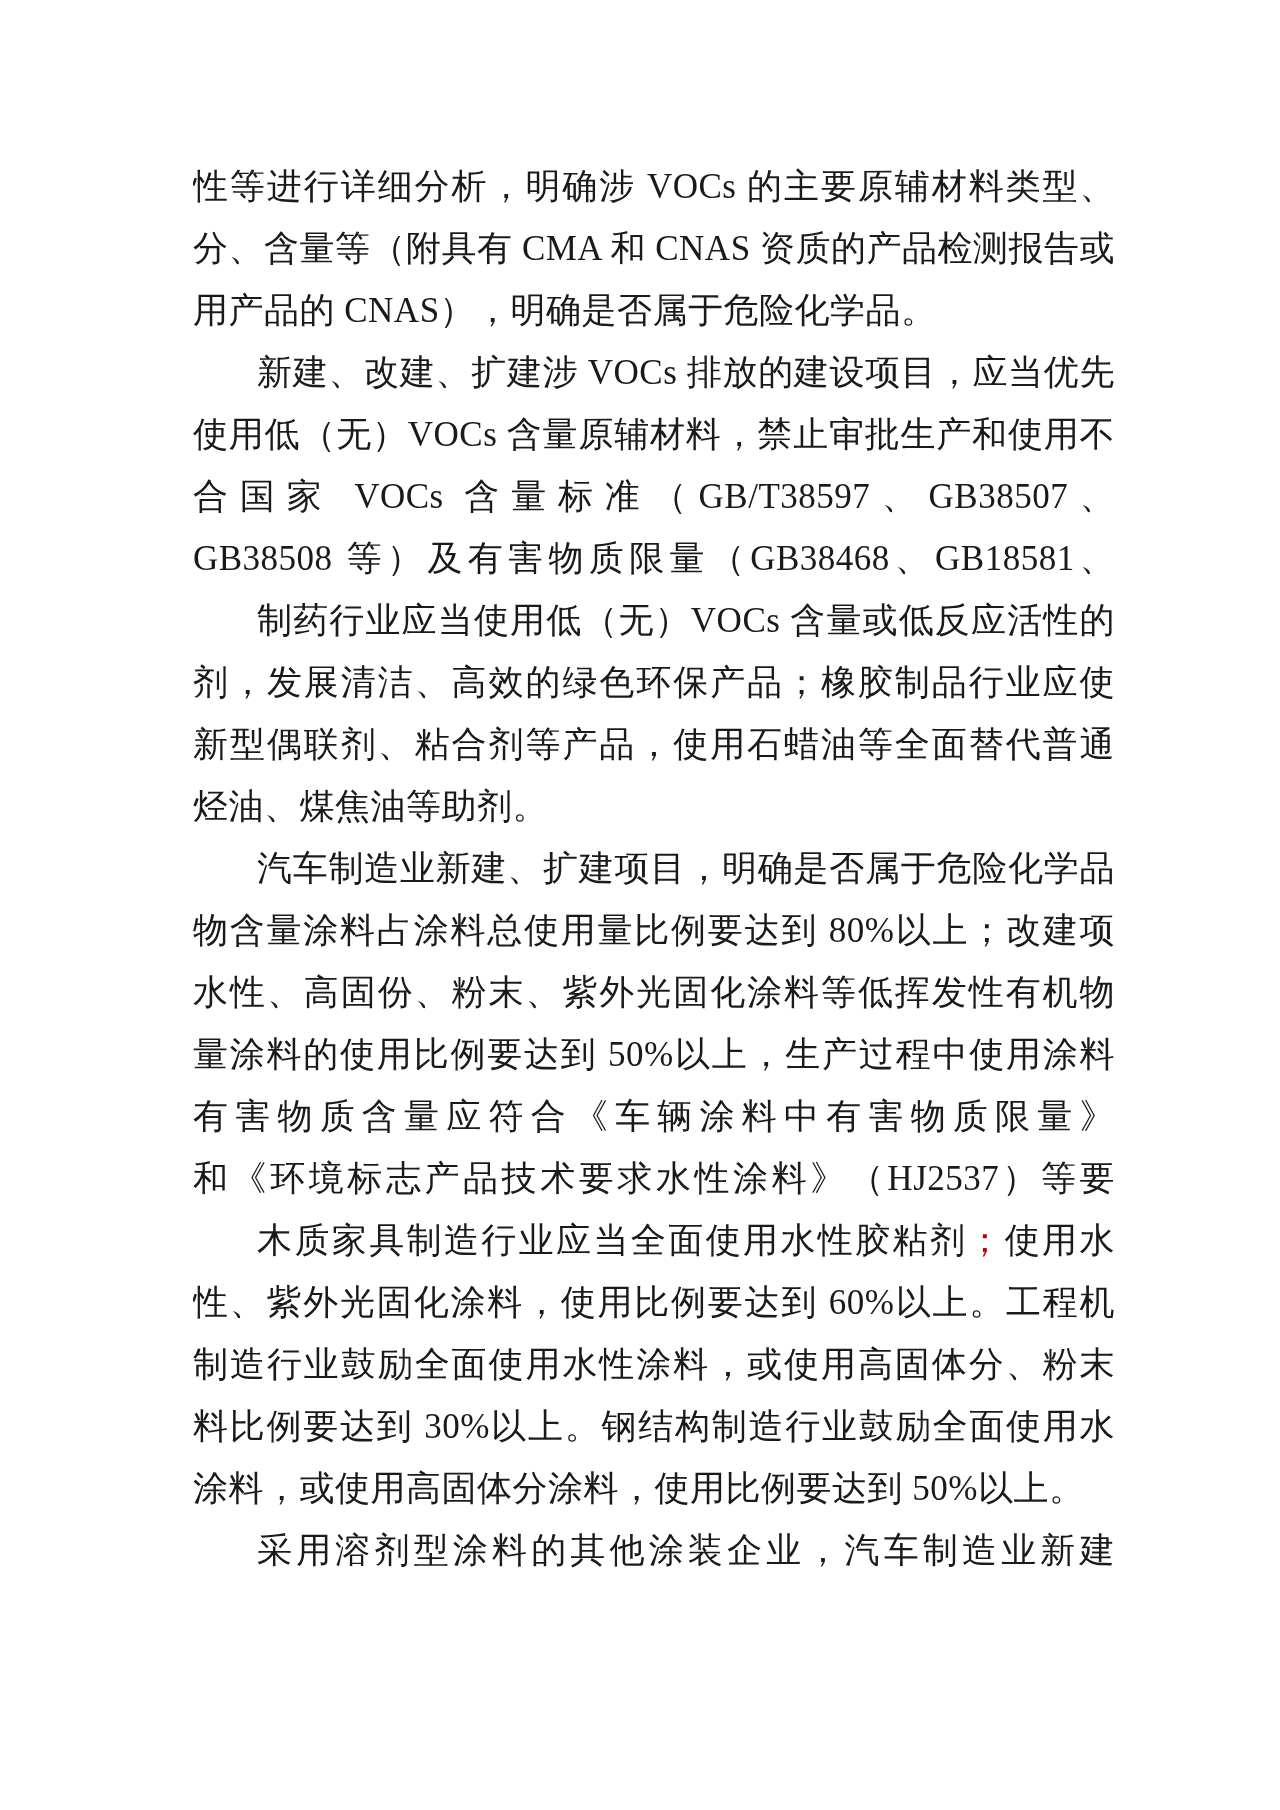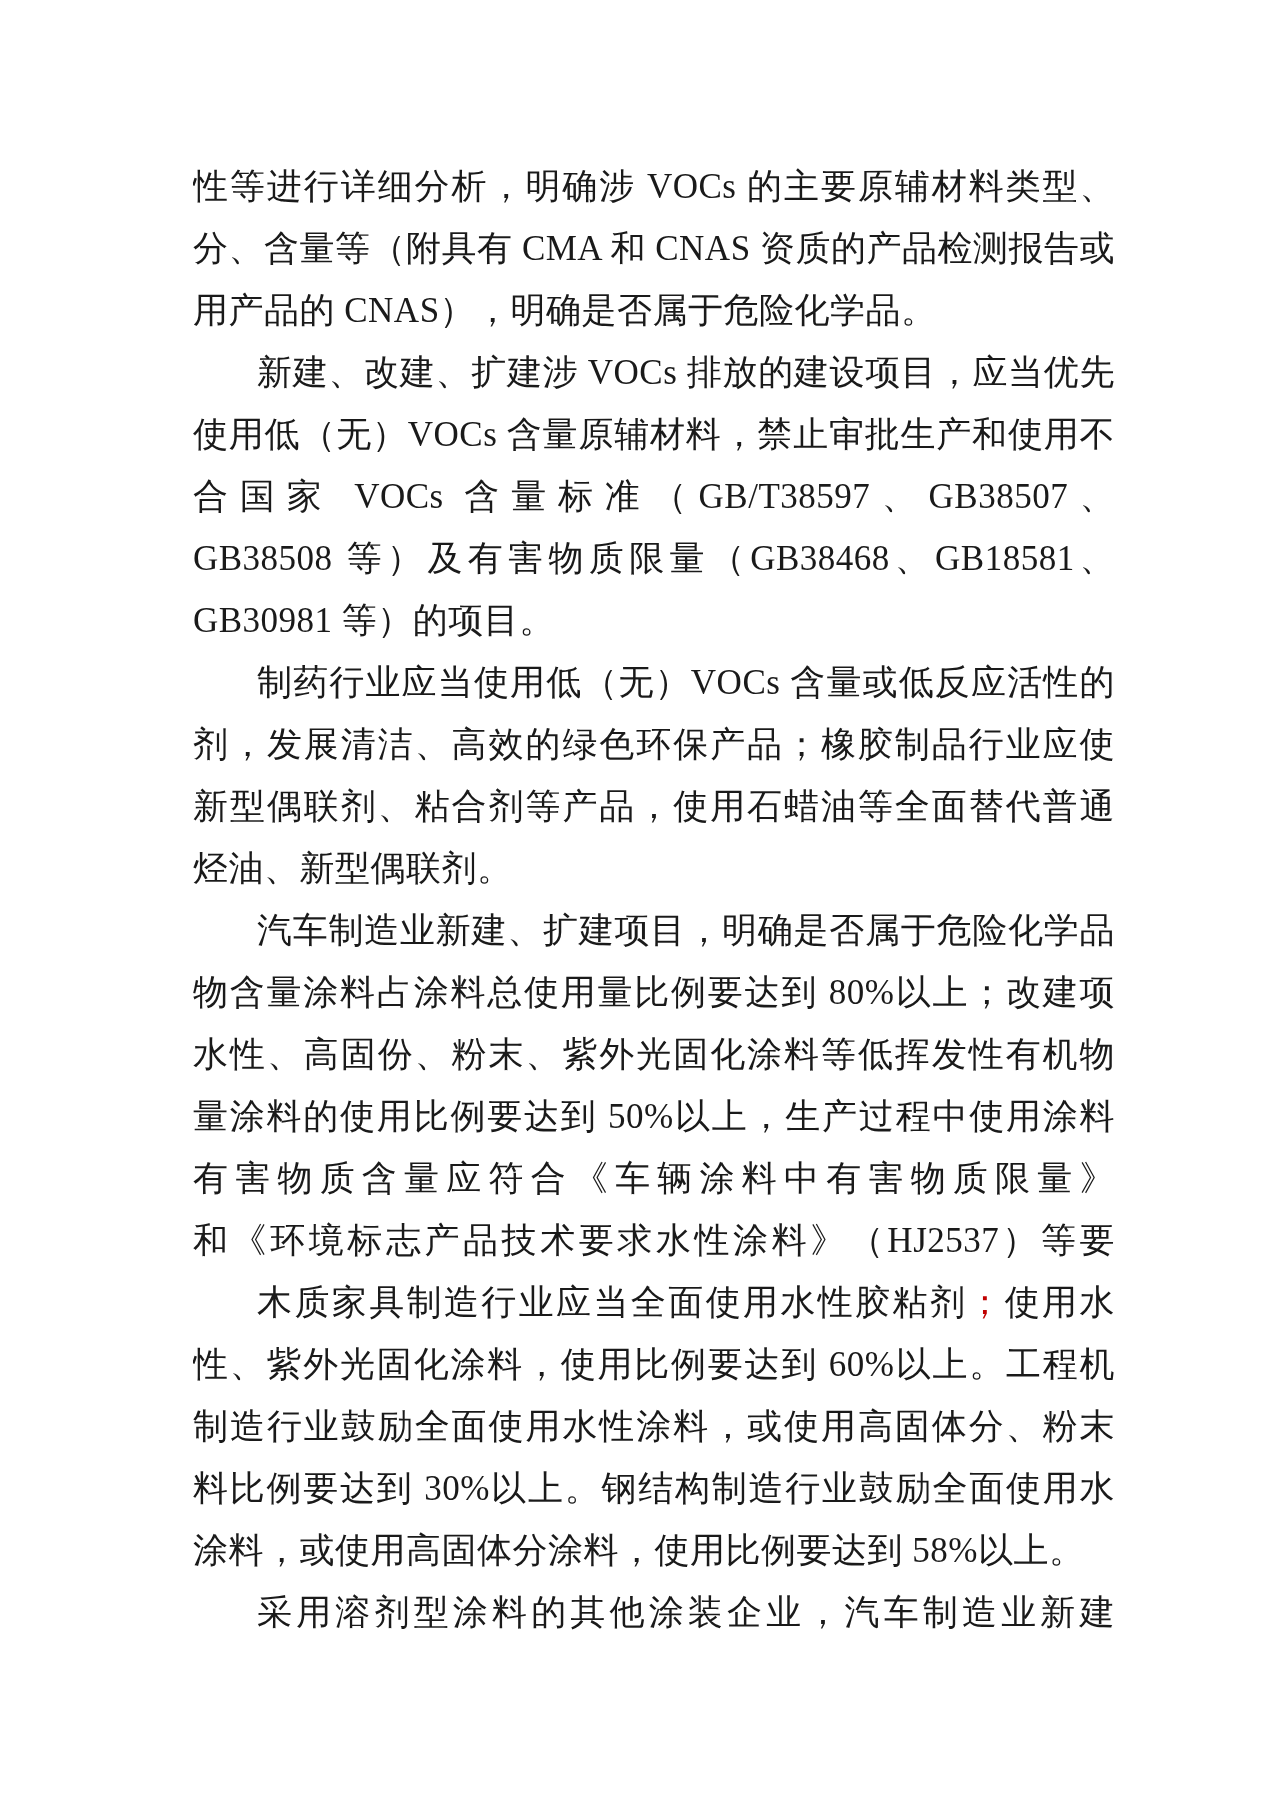--- a/index.html
+++ b/index.html
@@ -47,40 +47,39 @@
       <div class="paragraph">
         <div class="line"><span>性等进行详细分析，明确涉 VOCs 的主要原辅材料类型、组</span></div>
         <div class="line"><span>分、含量等（附具有 CMA 和 CNAS 资质的产品检测报告或使</span></div>
         <div class="line para-end"><span>用产品的 CNAS），明确是否属于危险化学品。</span></div>
       </div>
       <div class="paragraph">
         <div class="line indent"><span>新建、改建、扩建涉 VOCs 排放的建设项目，应当优先</span></div>
         <div class="line"><span>使用低（无）VOCs 含量原辅材料，禁止审批生产和使用不符</span></div>
         <div class="line"><span>合国家 VOCs 含量标准（GB/T38597、GB38507、GB33372、</span></div>
         <div class="line"><span>GB38508 等）及有害物质限量（GB38468、GB18581、GB24409、</span></div>
-        <div class="line para-end"><span>GB30981 等）的项目。</span></div>
       </div>
       <div class="paragraph">
         <div class="line indent"><span>制药行业应当使用低（无）VOCs 含量或低反应活性的溶</span></div>
         <div class="line"><span>剂，发展清洁、高效的绿色环保产品；橡胶制品行业应使用</span></div>
         <div class="line"><span>新型偶联剂、粘合剂等产品，使用石蜡油等全面替代普通芳</span></div>
-        <div class="line para-end"><span>烃油、新型偶联剂。</span></div>
+        <div class="line para-end"><span>烃油、煤焦油等助剂。</span></div>
       </div>
       <div class="paragraph">
         <div class="line indent"><span>汽车制造业新建、扩建项目，明确是否属于危险化学品</span></div>
         <div class="line"><span>物含量涂料占涂料总使用量比例要达到 80%以上；改建项目</span></div>
         <div class="line"><span>水性、高固份、粉末、紫外光固化涂料等低挥发性有机物含</span></div>
         <div class="line"><span>量涂料的使用比例要达到 50%以上，生产过程中使用涂料的</span></div>
         <div class="line"><span>有害物质含量应符合《车辆涂料中有害物质限量》（GB24409）</span></div>
         <div class="line para-end"><span>和《环境标志产品技术要求水性涂料》（HJ2537）等要求。</span></div>
       </div>
       <div class="paragraph">
         <div class="line indent"><span>木质家具制造行业应当全面使用水性胶粘剂</span><span class="seg-red">；</span><span>使用水</span></div>
         <div class="line"><span>性、紫外光固化涂料，使用比例要达到 60%以上。工程机械</span></div>
         <div class="line"><span>制造行业鼓励全面使用水性涂料，或使用高固体分、粉末涂</span></div>
         <div class="line"><span>料比例要达到 30%以上。钢结构制造行业鼓励全面使用水性</span></div>
-        <div class="line para-end"><span>涂料，或使用高固体分涂料，使用比例要达到 58%以上。</span></div>
+        <div class="line para-end"><span>涂料，或使用高固体分涂料，使用比例要达到 50%以上。</span></div>
       </div>
       <div class="paragraph">
         <div class="line indent"><span>采用溶剂型涂料的其他涂装企业，汽车制造业新建</span></div>
       </div>
     </div>
 </div>
 
 </body></html>

